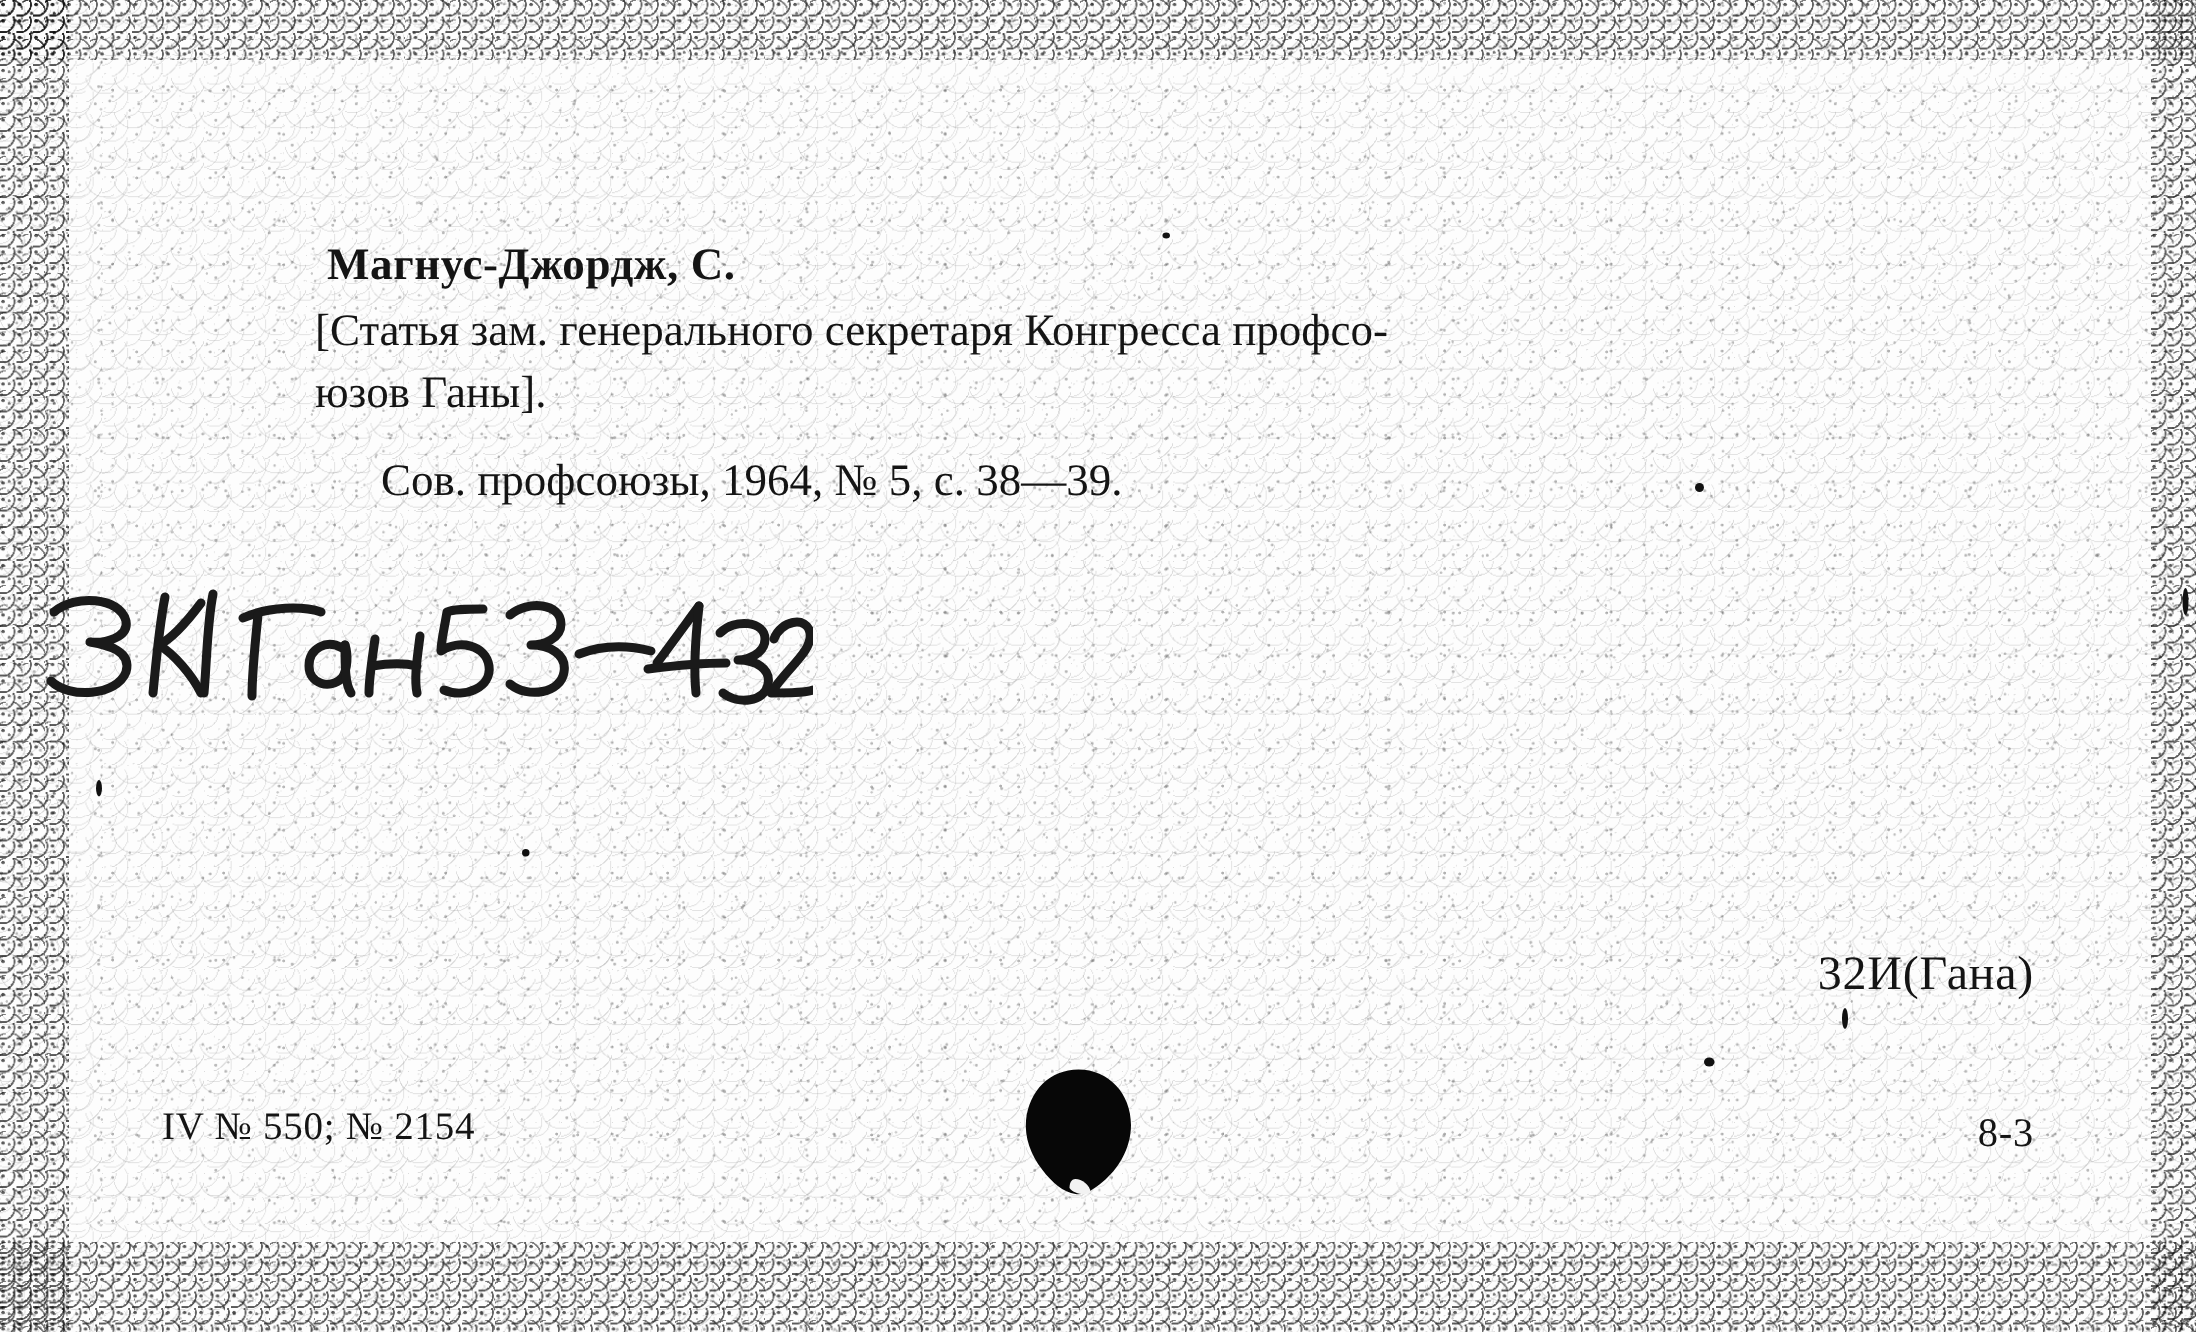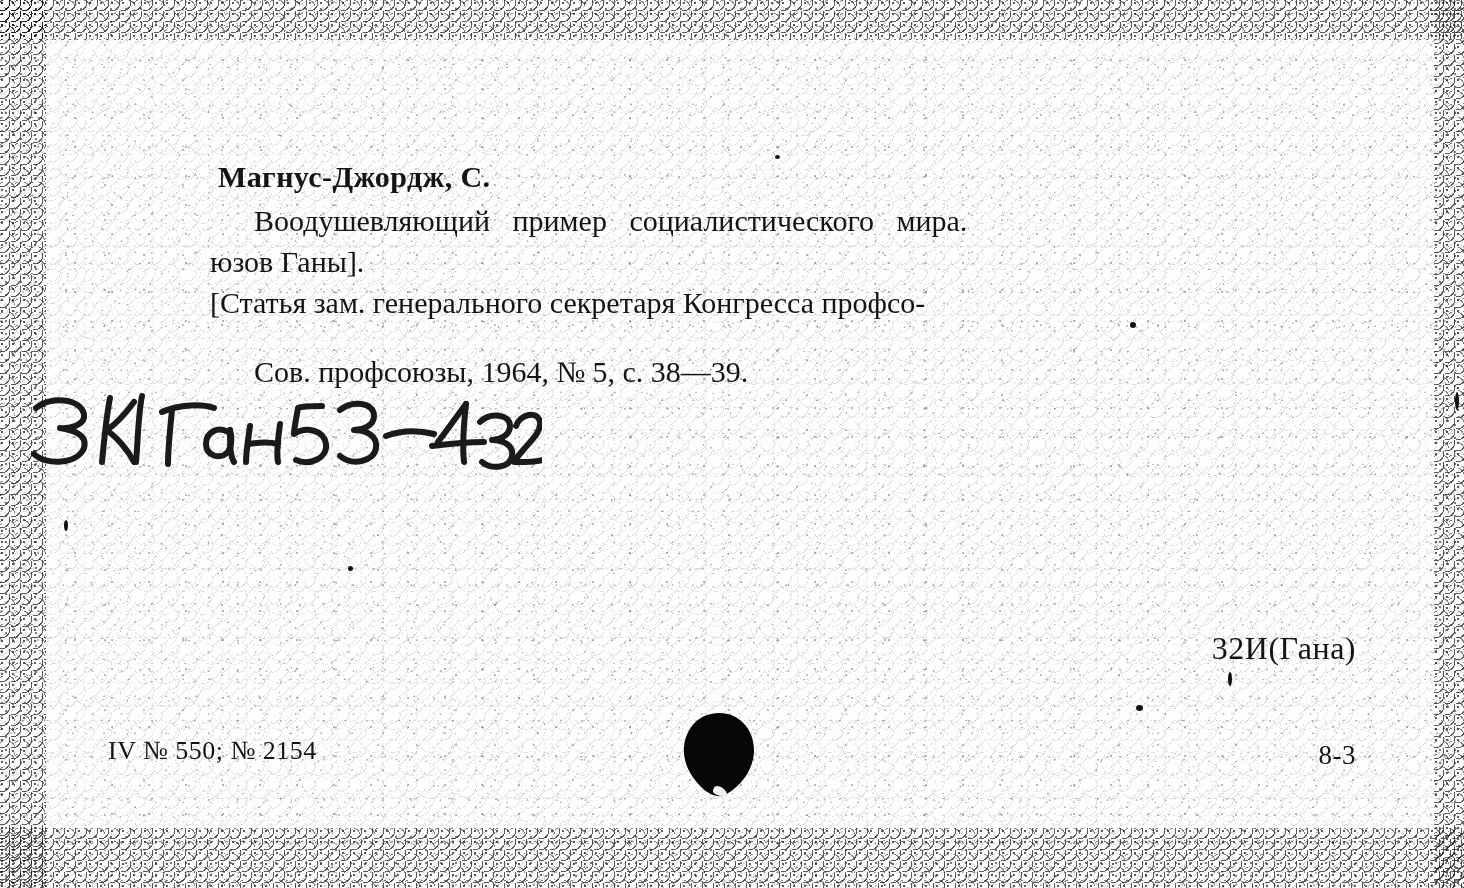--- a/index.html
+++ b/index.html
@@ -84,21 +84,21 @@
   .body-line {
     font-size: 30px;
     line-height: 41px;
     white-space: pre;
     margin: 0;
   }
   .indent { padding-left: 44px; }
   .src-line {
     font-size: 30px;
     line-height: 41px;
-    margin: 28px 0 0 44px;
+    margin: 18px 0 0 44px;
     white-space: pre;
   }
 
   
   .handwriting {
     position: absolute;
     left: 22px;
     top: 392px;
     width: 520px;
     height: 80px;
@@ -162,23 +162,22 @@
   <div class="speck" style="left:775px; top:155px; width:5px; height:4px;"></div>
   <div class="speck" style="left:1130px; top:322px; width:6px; height:6px;"></div>
   <div class="speck" style="left:1455px; top:392px; width:4px; height:18px;"></div>
   <div class="speck" style="left:64px; top:520px; width:4px; height:11px;"></div>
   <div class="speck" style="left:348px; top:566px; width:5px; height:5px;"></div>
   <div class="speck" style="left:1136px; top:705px; width:7px; height:6px;"></div>
   <div class="speck" style="left:1228px; top:672px; width:4px; height:14px;"></div>
 
   <div class="typed">
     <div class="author">Магнус-Джордж, С.</div>
-    <div class="body-line indent">Воодушевляющий   пример   социалистического   мира.</div>
+    <div class="body-line">[Статья зам. генерального секретаря Конгресса профсо-</div>
     <div class="body-line">юзов Ганы].</div>
-    <div class="body-line">[Статья зам. генерального секретаря Конгресса профсо-</div>
     <div class="src-line">Сов. профсоюзы, 1964, № 5, с. 38—39.</div>
   </div>
 
   <div class="handwriting" title="ЭКГан 537-432">
     <svg width="520" height="80" viewBox="0 0 520 80" fill="none" xmlns="http://www.w3.org/2000/svg">
       <g stroke="#1a1a1a" stroke-width="6" stroke-linecap="round" stroke-linejoin="round" fill="none">
 
         <path d="M14 16 C28 4, 58 6, 62 22 C64 33, 48 37, 38 36 C50 38, 66 42, 62 56 C56 72, 24 74, 12 62"></path>
 
         <path d="M88 6 C84 26, 82 50, 80 70"></path>

